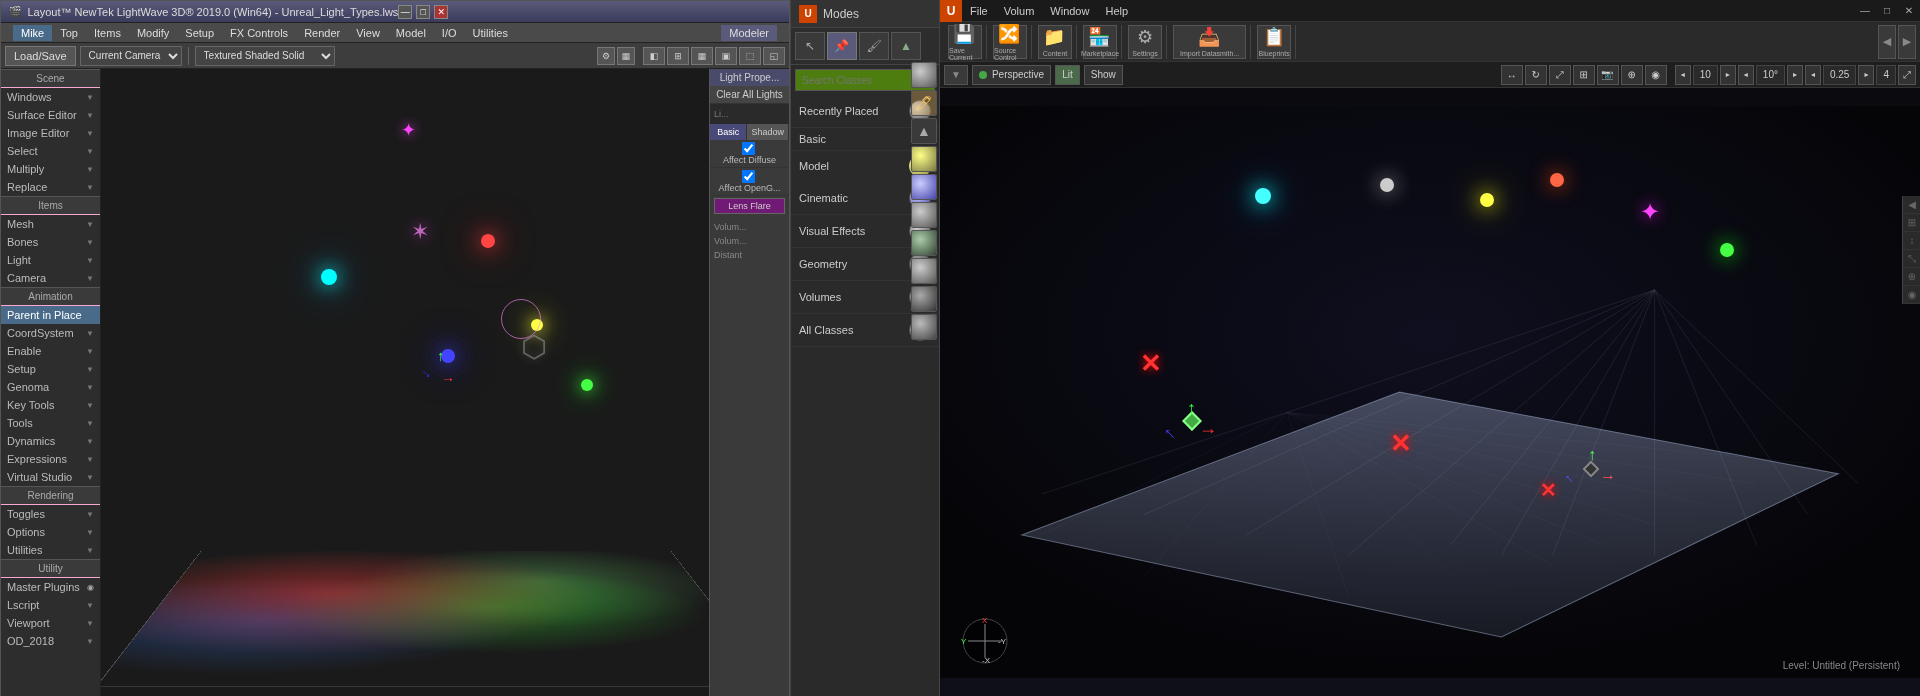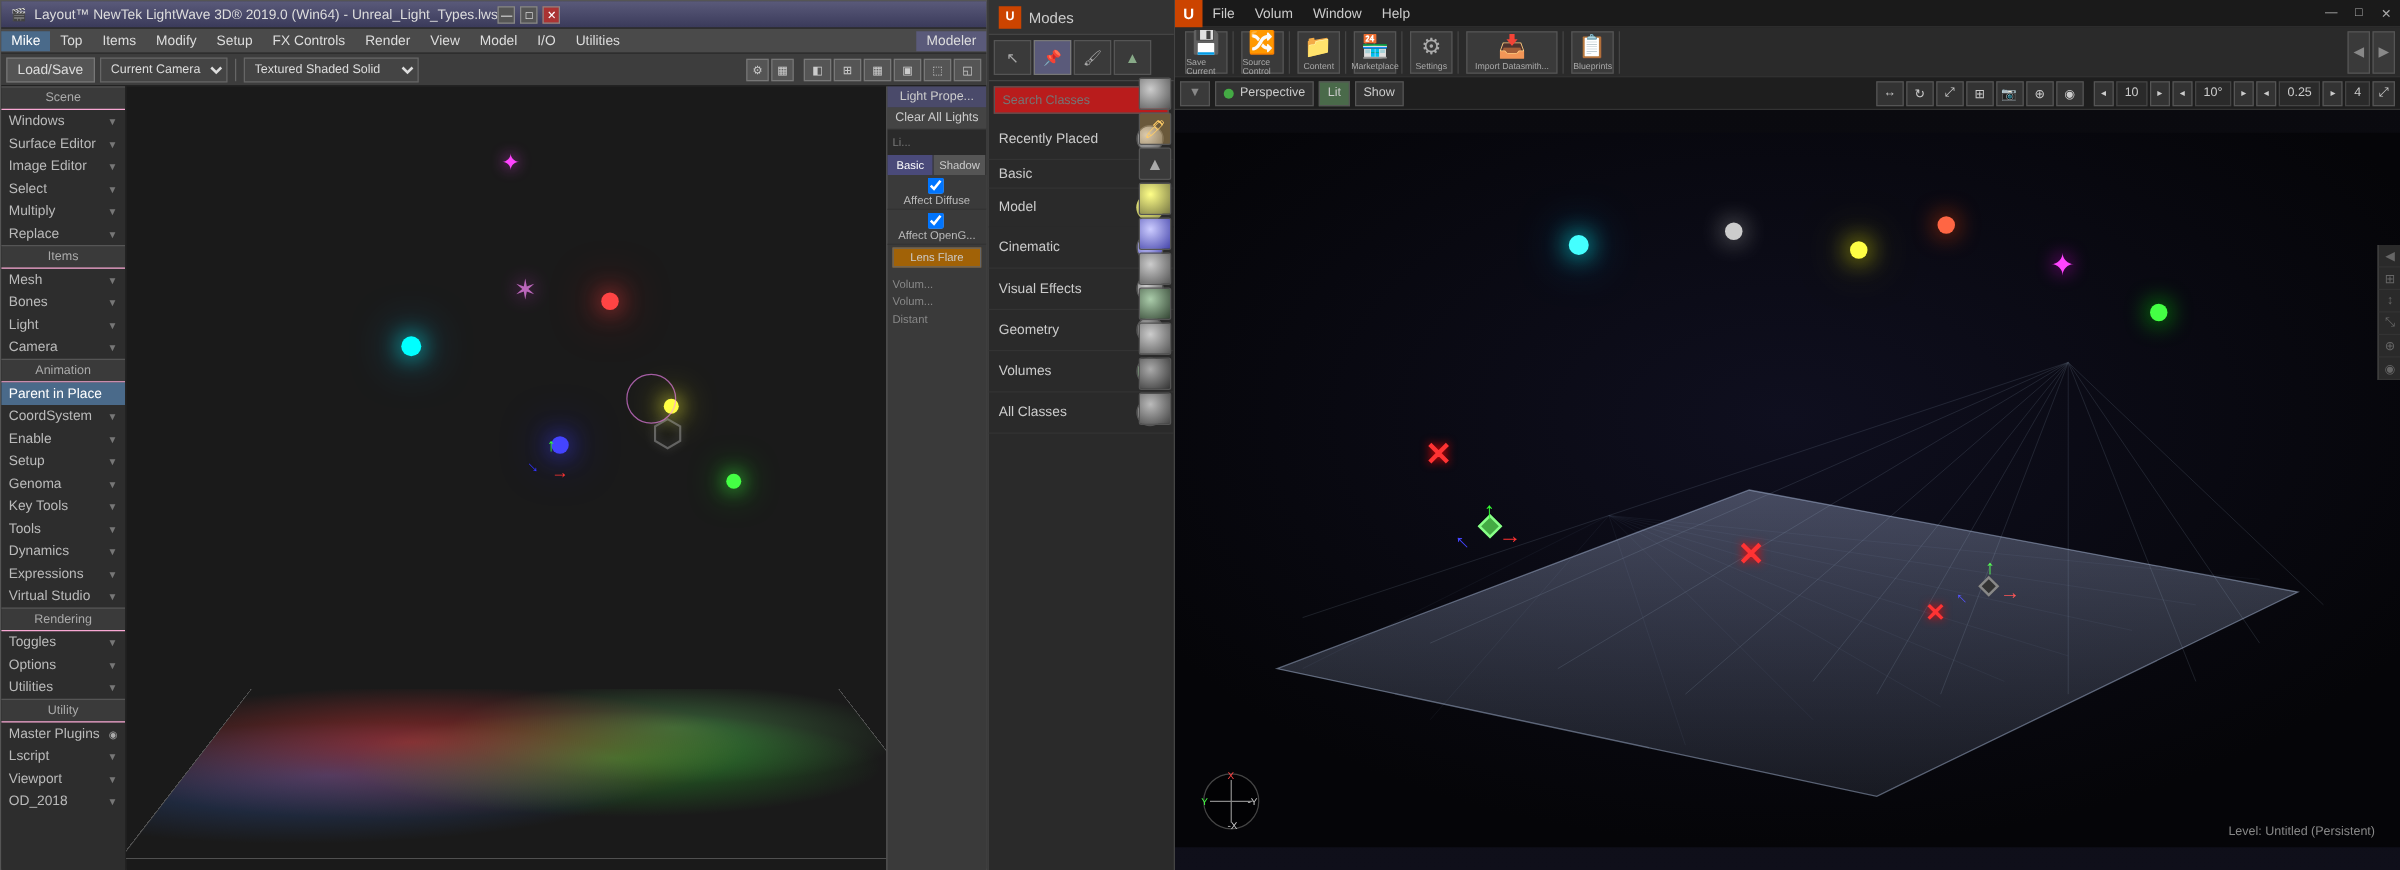--- a/index.html
+++ b/index.html
@@ -20,21 +20,21 @@
     #lw-titlebar-controls { display: flex; gap: 4px; }
     #lw-titlebar-controls span {
       width: 14px; height: 14px; display: flex; align-items: center; justify-content: center;
       background: #555; border: 1px solid #888; font-size: 9px; cursor: pointer; color: #fff;
     }
     #lw-titlebar-controls span:last-child { background: #aa3333; }
 
     
     #lw-menubar {
       height: 20px; background: #4a4a4a; display: flex; align-items: center;
-      border-bottom: 1px solid #222; padding: 0 0;
+      border-bottom: 1px solid #222; padding: 0 12px;
     }
     .lw-menu-item {
       padding: 2px 8px; font-size: 11px; color: #ddd; cursor: pointer;
     }
 
     
     #lw-toolbar {
       height: 26px; background: #3d3d3d; display: flex; align-items: center;
       padding: 0 4px; gap: 4px; border-bottom: 1px solid #222;
     }
@@ -102,21 +102,21 @@
       background: #555; border-right: 1px solid #333; cursor: pointer; color: #ccc;
     }
     .light-props-tab.active { background: #4a4a7a; color: #fff; }
 
     .light-props-row {
       display: flex; align-items: center; padding: 2px 4px; border-bottom: 1px solid #333; flex-direction: column;
     }
     .light-props-checkbox { margin-right: 3px; }
     .light-props-label { font-size: 9px; color: #bbb; }
     .light-props-btn-small {
-      width: 100%; padding: 2px 4px; background: #a16207; border: 1px solid #666;
+      width: 100%; padding: 2px 4px; background: #701a75; border: 1px solid #666;
       color: #ccc; font-size: 9px; cursor: pointer; text-align: center; margin: 2px 0;
     }
 
     
     #unreal-modes-panel {
       position: absolute; left: 790px; top: 0; width: 150px; height: 696px;
       background: #2a2a2a; border-left: 1px solid #444; border-right: 1px solid #444;
     }
 
     #modes-title {
@@ -133,21 +133,21 @@
       width: 30px; height: 28px; background: #3a3a3a; border: 1px solid #555;
       display: flex; align-items: center; justify-content: center;
       cursor: pointer; color: #aaa; font-size: 14px;
     }
     .modes-toolbar-btn.active { background: #5a5a7a; border-color: #777; }
 
     #modes-search {
       margin: 4px; position: relative;
     }
     #modes-search input {
-      width: 100%; height: 22px; background: #b91c1c; border: 1px solid #555;
+      width: 100%; height: 22px; background: #4d7c0f; border: 1px solid #555;
       color: #ccc; padding: 2px 22px 2px 6px; font-size: 10px;
     }
     #modes-search-icon {
       position: absolute; right: 4px; top: 3px; color: #777; font-size: 12px;
     }
 
     .modes-category {
       padding: 5px 8px; font-size: 11px; color: #ccc; cursor: pointer;
       border-bottom: 1px solid #333; display: flex; align-items: center;
     }

